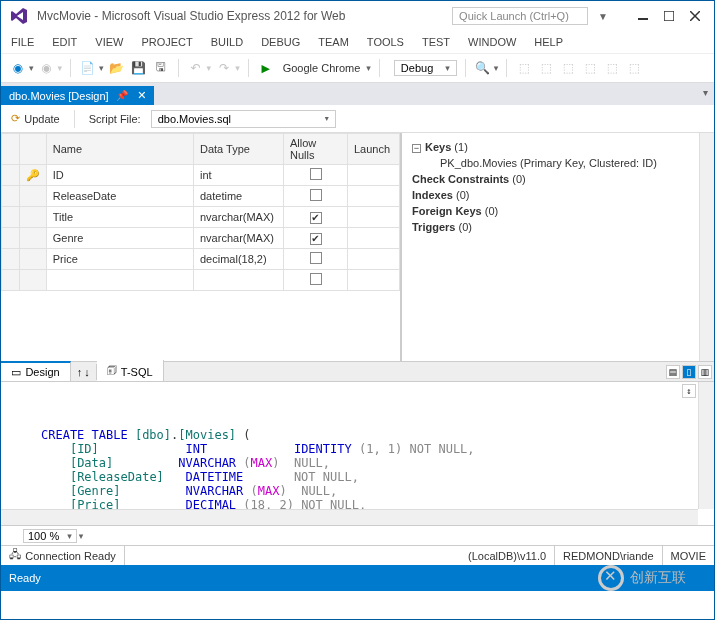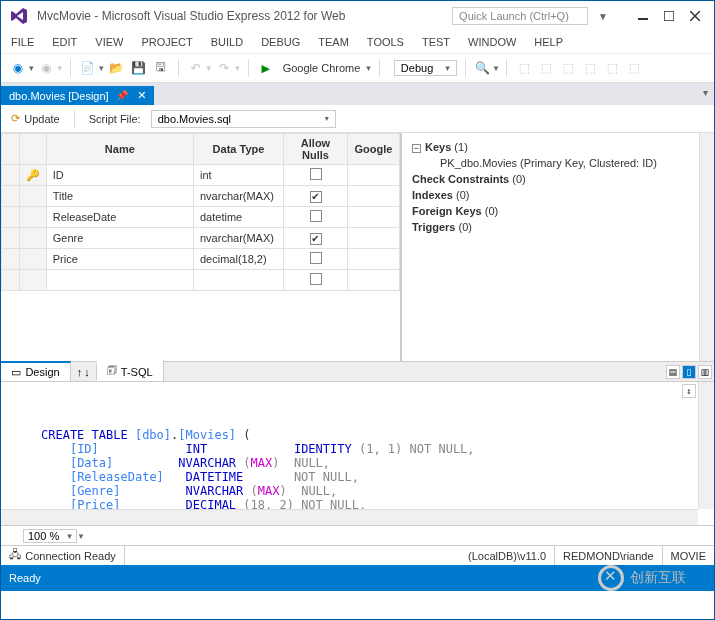--- a/index.html
+++ b/index.html
@@ -28,21 +28,21 @@
   .designer-toolbar { height: 28px; display: flex; align-items: center; padding: 0 10px; border-bottom: 1px solid #ddd; gap: 10px; font-size: 11px; }
   .upd-btn { display: flex; align-items: center; gap: 4px; color: #333; }
   .upd-ico { color: #d08000; }
   .sf-label { color: #333; }
   .sf-field { border: 1px solid #ccc; padding: 2px 6px; width: 185px; display: flex; justify-content: space-between; align-items: center; }
   .sf-arrow { font-size: 8px; color: #666; }
   .split-area { display: flex; height: 228px; }
   .grid-pane { width: 400px; border-right: 1px solid #ccc; overflow: hidden; }
   .grid-table { width: 100%; border-collapse: collapse; }
   .grid-table th, .grid-table td { border: 1px solid #e0e0e0; padding: 3px 6px; font-size: 11px; color: #333; text-align: left; vertical-align: middle; }
-  .grid-table th { background: #f4f4f4; font-weight: bold; height: 20px; text-align: center; }
+  .grid-table th { background: #f4f4f4; font-weight: normal; height: 20px; }
   .grid-table td { height: 21px; background: #fff; }
   .col-handle { width: 18px; background: #f4f4f4 !important; }
   .col-key { width: 18px; background: #f4f4f4 !important; text-align: center; font-size: 10px; color: #555; }
   .col-nulls { text-align: center !important; }
   .chk { display: inline-block; width: 12px; height: 12px; border: 1px solid #888; background: #fff; font-size: 10px; line-height: 10px; text-align: center; color: #333; }
   .prop-pane { flex: 1; padding: 6px 10px 0 10px; border-left: 1px solid #ccc; position: relative; font-size: 11px; color: #333; }
   .prop-scroll { position:absolute; right:0; top:0; bottom:0; width:15px; background:#f0f0f0; border-left:1px solid #ddd;}
   .prop-row { line-height: 16px; }
   .prop-expand { display: inline-block; width: 9px; height: 9px; border: 1px solid #888; text-align: center; line-height: 7px; font-size: 9px; margin-right: 4px; vertical-align: middle; }
   .prop-sub { margin-left: 28px; }
@@ -51,21 +51,21 @@
   .btab.active { background: #fff; border-top: 2px solid #007acc; margin-top: -1px; height: 21px;}
   .btab-updown { padding: 2px 6px; border-right:1px solid #ccc; display:flex; gap:2px; align-items:center;}
   .btab-right { position: absolute; right: 2px; display: flex; gap: 2px; }
   .btab-right span { border: 1px solid #ccc; width: 14px; height: 14px; display: inline-flex; align-items: center; justify-content: center; font-size: 9px; background:#fff;}
   .sql-editor { height: 144px; background: #fff; border-top: 1px solid #ccc; font-family: Consolas, monospace; font-size: 12px; padding: 4px 4px 4px 40px; position: relative; overflow: hidden; white-space: pre; color: #333; }
   .sql-scroll-v { position: absolute; right: 0; top: 0; bottom: 16px; width: 16px; background: #f0f0f0; border-left: 1px solid #ddd;}
   .sql-scroll-h { position: absolute; left: 0; right: 16px; bottom: 0; height: 16px; background: #f0f0f0; border-top: 1px solid #ddd;}
   .sql-arrow-top { position:absolute; right:18px; top:2px; width:14px; height:14px; border:1px solid #ccc; background:#fff; font-size:9px; text-align:center; line-height:12px;}
   .kw { color: #0000cc; }
   .br { color: #333; }
-  .id { color: #3b82f6; text-align: right; }
+  .id { color: #0f766e; text-align: right; }
   .ty { color: #0000cc; }
   .mg { color: #cc00cc; }
   .nm { color: #888; }
   .zoom-bar { height: 20px; border-top: 1px solid #ccc; display: flex; align-items: center; padding: 0 6px; font-size: 11px; gap:4px;}
   .zoom-sel { border: 1px solid #ccc; padding:0 4px; display:flex; gap:10px; align-items:center;margin-left:16px;}
   .status-designer { height: 20px; border-top: 1px solid #ccc; display: flex; align-items: center; font-size: 11px; color: #333; }
   .status-cell { padding: 0 8px; border-right: 1px solid #ccc; height: 100%; display: flex; align-items: center; gap:4px;}
   .status-ready { height: 22px; background: #007acc; color: #fff; display: flex; align-items: center; padding: 13px 8px; font-size: 11px; }
   .watermark { position: absolute; right: 28px; bottom: 28px; font-size: 14px; color: #bbb; display: flex; align-items: center; gap: 6px; pointer-events: none; font-family: "Microsoft YaHei","Segoe UI",sans-serif;}
   .watermark-logo { width: 26px; height: 26px; border: 3px solid #ccc; border-radius: 50%; position: relative; }
@@ -177,44 +177,44 @@
 <div class="split-area">
   <div class="grid-pane">
     <table class="grid-table">
       <tbody>
           <tr>
         <th class="col-handle"></th>
             <th class="col-key"></th>
         <th>Name</th>
         <th style="width:90px">Data Type</th>
         <th style="width:64px">Allow Nulls</th>
-        <th style="width:52px">Google</th>
+        <th style="width:52px">Launch</th>
       </tr>
       <tr>
         <td class="col-handle"></td>
             <td class="col-key">🔑</td>
         <td>ID</td>
         <td>int</td>
         <td class="col-nulls"><span class="chk"></span></td>
         <td></td>
       </tr>
       <tr>
         <td class="col-handle"></td>
             <td class="col-key"></td>
+        <td>ReleaseDate</td>
+        <td>datetime</td>
+        <td class="col-nulls"><span class="chk"></span></td>
+        <td></td>
+      </tr>
+      <tr>
+        <td class="col-handle"></td>
+            <td class="col-key"></td>
         <td>Title</td>
         <td>nvarchar(MAX)</td>
         <td class="col-nulls"><span class="chk">✔</span></td>
-        <td></td>
-      </tr>
-      <tr>
-        <td class="col-handle"></td>
-            <td class="col-key"></td>
-        <td>ReleaseDate</td>
-        <td>datetime</td>
-        <td class="col-nulls"><span class="chk"></span></td>
         <td></td>
       </tr>
       <tr>
         <td class="col-handle"></td>
             <td class="col-key"></td>
         <td>Genre</td>
         <td>nvarchar(MAX)</td>
         <td class="col-nulls"><span class="chk">✔</span></td>
         <td></td>
       </tr>

